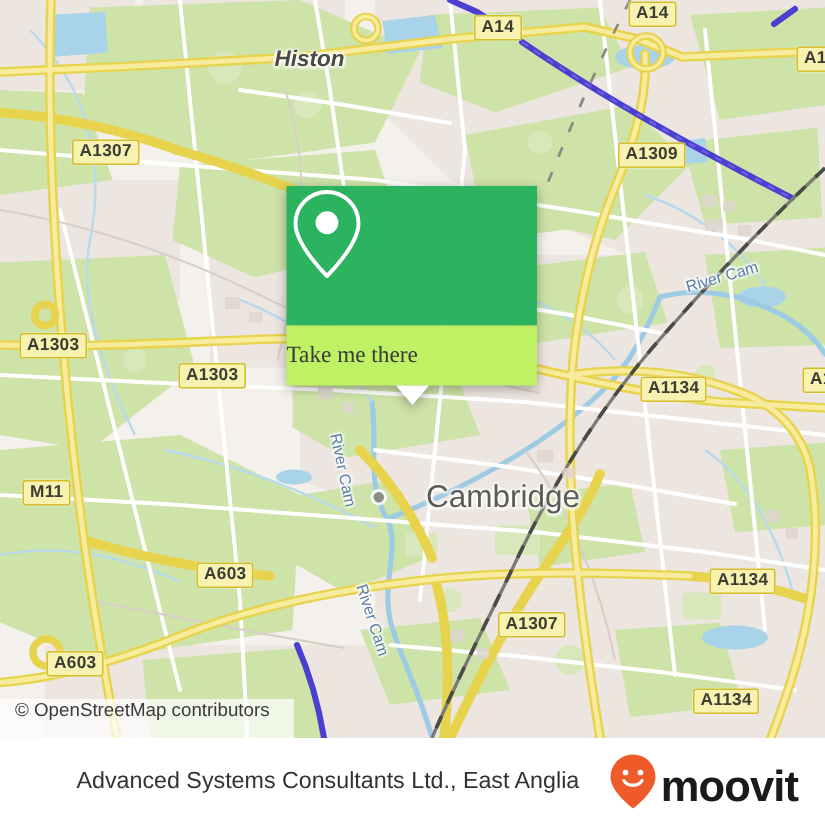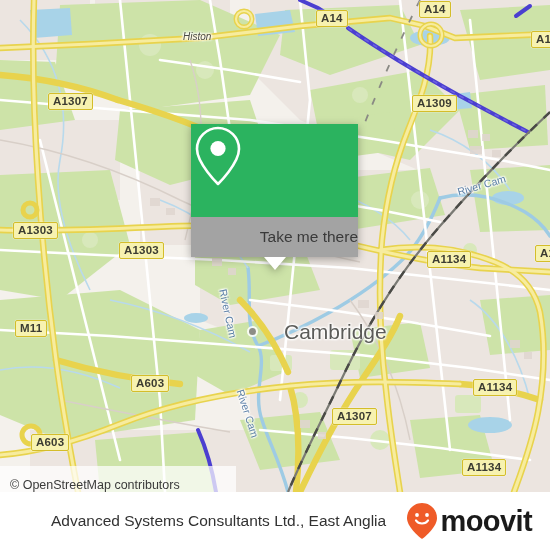--- a/index.html
+++ b/index.html
@@ -11,47 +11,47 @@
   #map svg{position:absolute;left:0;top:0;}
 
   
   .shield{position:absolute;background:#f7f2b0;border:1.6px solid #d4bd2a;
           border-radius:2px;color:#3c3c32;font-size:11.5px;font-weight:bold;
           letter-spacing:.2px;padding:1px 4px 2px 4px;line-height:12px;white-space:nowrap;
           box-shadow:0 0 0 .5px rgba(255,255,255,.35);}
   
   .place{position:absolute;white-space:nowrap;color:#53534c;}
   .place-city{font-size:21px;color:#5b5b58;text-shadow:1px 1px 2px #fff,-1px -1px 2px #fff,1px -1px 2px #fff,-1px 1px 2px #fff;margin-left:12px;}
-  .place-town{font-size:10px;font-style:italic;color:#4a4a44;
-              text-shadow:1px 1px 2px #fff,-1px -1px 2px #fff,1px -1px 2px #fff,-1px 1px 2px #fff;}
+  .place-town{font-size:15px;font-style:italic;color:#4a4a44;
+              text-shadow:1px 1px 2px #fff,-1px -1px 2px #fff,1px -1px 2px #fff,-1px 1px 2px #fff;font-weight:bold;}
   .city-dot{position:absolute;width:7px;height:7px;border-radius:50%;background:#8d8d86;
             box-shadow:0 0 0 2px rgba(255,255,255,.85);}
   .water-label{position:absolute;font-size:10.5px;color:#5a7fa8;white-space:nowrap;
                text-shadow:1px 1px 1.5px #fff,-1px -1px 1.5px #fff,1px -1px 1.5px #fff,-1px 1px 1.5px #fff;}
 
   
   #popup{position:absolute;left:191px;top:124px;width:167px;
          filter:drop-shadow(0 2px 4px rgba(0,0,0,.32));}
   #popup .head{height:93px;background:#2bb35f;display:flex;align-items:center;justify-content:center;}
-  #popup .foot{height:40px;background:#a3a3a3;display:flex;align-items:center;justify-content:flex-end;}
+  #popup .foot{height:40px;background:#bef264;display:flex;align-items:center;justify-content:flex-start;font-family:Liberation Serif, serif;}
   #popup .foot span{font-size:15.5px;color:#3a3a3a;}
   #popup .tail{position:absolute;left:50%;top:133px;margin-left:-11px;width:0;height:0;
                border-left:11px solid transparent;border-right:11px solid transparent;
                border-top:13px solid #fff;}
 
   
-  #attrib{position:absolute;left:0;top:466px;height:26px;width:236px;
-          background:rgba(255,255,255,.72);display:flex;align-items:flex-end;}
+  #attrib{position:absolute;left:0;top:466px;height:26px;width:196px;
+          background:rgba(255,255,255,.72);display:flex;align-items:flex-start;}
   #attrib span{font-size:12.5px;color:#3a3a3a;padding-left:10px;}
 
   
   #footer{position:absolute;left:0;top:492px;width:550px;height:58px;background:#fff;
           display:flex;align-items:center;justify-content:space-between;}
   #footer .caption{font-size:15.5px;color:#323232;padding-left:21px;white-space:nowrap;margin-left:30px;}
-  #brand{display:flex;align-items:center;padding-right:18px;}
+  #brand{display:flex;align-items:flex-end;padding-right:18px;}
   #brand .wordmark{font-size:29px;font-weight:bold;color:#1a1a1a;letter-spacing:-0.6px;line-height:29px;}
 </style>
 </head>
 <body>
 
 <div id="screen">
 
   <div id="map">
     <svg width="550" height="492" viewBox="0 0 550 492">
       <defs>

